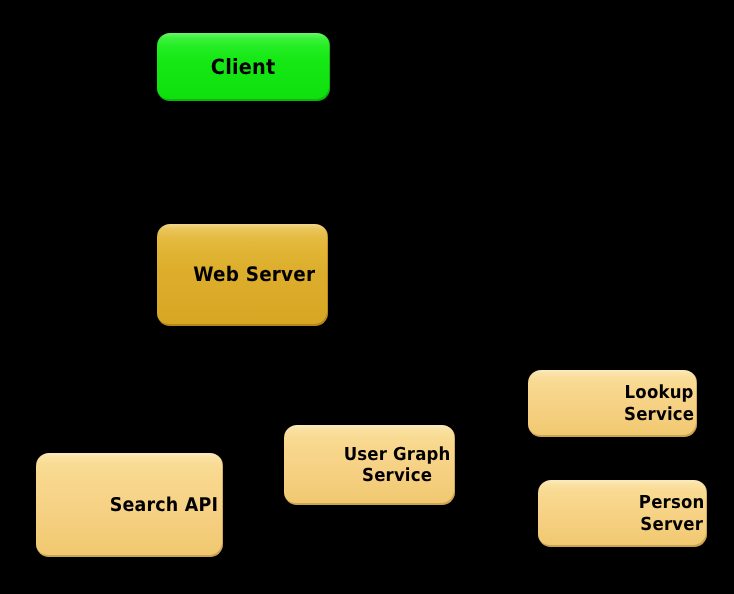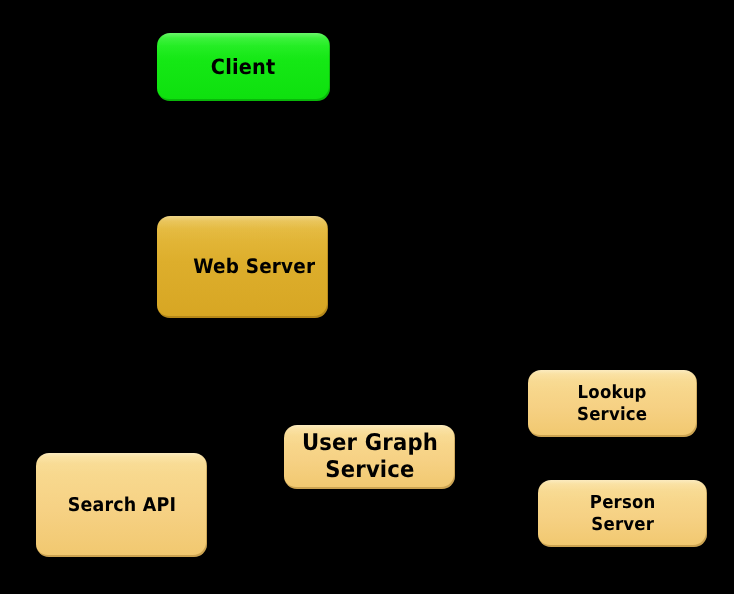--- a/index.html
+++ b/index.html
@@ -45,20 +45,21 @@
     background:
       linear-gradient(to bottom,
         rgba(255,255,255,0.40) 0px,
         rgba(255,255,255,0.17) 4px,
         rgba(255,255,255,0.04) 11px,
         rgba(255,255,255,0.00) 22px),
       linear-gradient(to bottom, #f9dd94 0%, #f6d184 55%, #f1c86f 100%);
     box-shadow:
       inset -1px -2px 0 rgba(120,80,10,0.30),
       2px 3px 3px rgba(0,0,0,0.55);
+    justify-content: flex-end;
   }
   .node.bevel-darkgold {
     background:
       linear-gradient(to bottom,
         rgba(255,255,255,0.38) 0px,
         rgba(255,255,255,0.15) 5px,
         rgba(255,255,255,0.03) 13px,
         rgba(255,255,255,0.00) 26px),
       linear-gradient(to bottom, #e7bd43 0%, #ddae2c 45%, #d7a623 100%);
     box-shadow:
@@ -79,31 +80,31 @@
   }
 </style>
 </head>
 <body>
 
 <div id="canvas">
 
 <div class="node bevel-green" style="left: 157px; top: 33px; width: 173px; height: 68px; font-size: 21px;">
       <span class="label">Client</span>
     </div>
-    <div class="node bevel-darkgold" style="left: 157px; top: 216px; width: 171px; height: 102px; font-size: 20px; padding-left: 24px;">
+    <div class="node bevel-darkgold" style="left: 157px; top: 224px; width: 171px; height: 102px; font-size: 20px; padding-left: 24px;">
       <span class="label">Web Server</span>
     </div>
     <div class="node bevel-gold" style="left: 528px; top: 370px; width: 169px; height: 67px; font-size: 18px;">
       <span class="label">Lookup
 Service</span>
     </div>
-    <div class="node bevel-gold" style="left: 284px; top: 425px; width: 171px; height: 64px; font-size: 23px;">
+    <div class="node bevel-gold" style="left: 284px; top: 425px; width: 171px; height: 80px; font-size: 18px;">
       <span class="label">User Graph
 Service</span>
     </div>
     <div class="node bevel-gold" style="left: 528px; top: 480px; width: 169px; height: 67px; font-size: 18px; margin-left: 10px;">
       <span class="label">Person
 Server</span>
     </div>
-    <div class="node bevel-gold" style="left: 36px; top: 453px; width: 171px; height: 104px; font-size: 19px;">
+    <div class="node bevel-gold" style="left: 36px; top: 453px; width: 187px; height: 104px; font-size: 19px;">
       <span class="label">Search API</span>
     </div>
   </div>
 
 </body></html>

